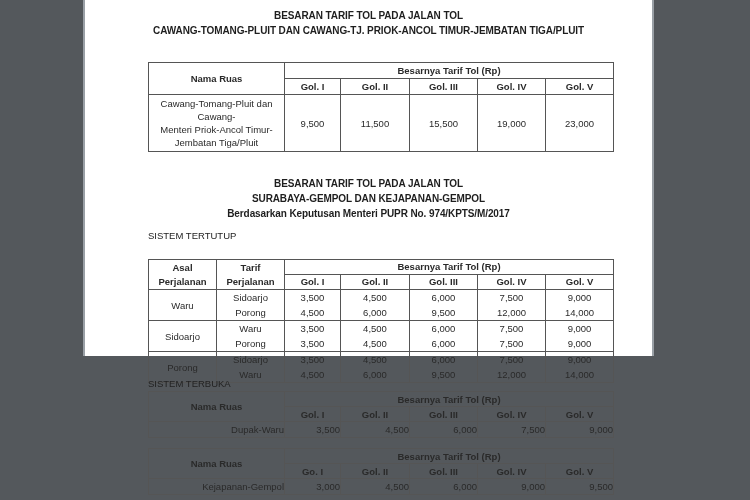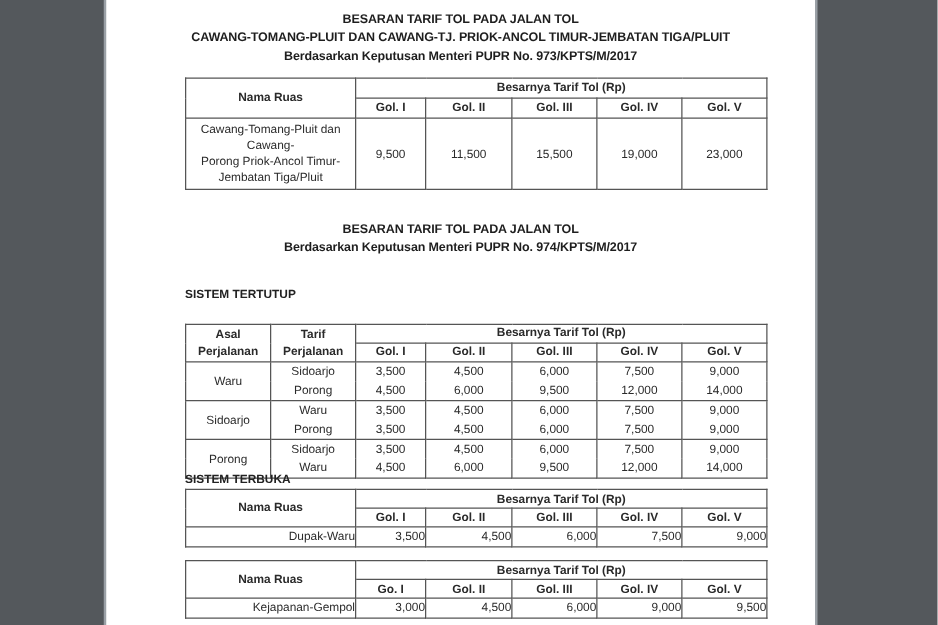--- a/index.html
+++ b/index.html
@@ -4,32 +4,32 @@
 <style>
   html, body { margin: 0; padding: 0; }
   body {
     width: 750px; height: 500px; overflow: hidden;
     background: #54585c;
     font-family: "Liberation Sans", sans-serif;
     color: #222;
     position: relative;
   }
   .page {
-    position: absolute; left: 85px; top: 0; width: 567px; height: 500px;
+    position: absolute; left: 85px; top: 0; width: 567px; height: 356px;
     background: #ffffff;
     box-shadow: -2px 0 0 #9aa0a6, 2px 0 0 #9aa0a6;
   }
   .heading {
     position: absolute; left: 0; width: 567px; text-align: center;
     font-weight: bold; font-size: 10px; line-height: 15px; color: #1e1e1e;
     letter-spacing: -0.1px;
   }
   .heading div { white-space: nowrap; }
   .section-label {
-    position: absolute; left: 63px; font-size: 9.5px; color: #222; font-weight: bold;
+    position: absolute; left: 63px; font-size: 9.5px; color: #222;
   }
   table {
     position: absolute; left: 63px; width: 465px;
     border-collapse: collapse; table-layout: fixed;
     font-size: 9.5px; color: #2a2a2a;
   }
   th, td {
     border: 1px solid #555;
     text-align: center; vertical-align: middle; padding: 0;
   }
@@ -44,21 +44,20 @@
   .t3 td, .t4 td { height: 15px; text-align: right; }
 </style>
 </head>
 <body>
 
 <div class="page">
 
   <div class="heading" style="top:8px;">
     <div>BESARAN TARIF TOL PADA JALAN TOL</div>
     <div>CAWANG-TOMANG-PLUIT DAN CAWANG-TJ. PRIOK-ANCOL TIMUR-JEMBATAN TIGA/PLUIT</div>
-    <div>Berdasarkan Keputusan Menteri PUPR No. 973/KPTS/M/2017</div>
   </div>
 
   <table class="t1" style="top:62px;">
     <colgroup>
         <col style="width:136px">
         <col style="width:56px">
         <col style="width:69px">
         <col style="width:68px">
         <col style="width:68px">
         <col style="width:68px">
@@ -72,34 +71,35 @@
       <th>Gol. I</th>
       <th>Gol. II</th>
       <th>Gol. III</th>
       <th>Gol. IV</th>
       <th>Gol. V</th>
     </tr>
     <tr>
       <td>
         <div>Cawang-Tomang-Pluit dan</div>
         <div>Cawang-</div>
-        <div>Porong Priok-Ancol Timur-</div>
+        <div>Menteri Priok-Ancol Timur-</div>
         <div>Jembatan Tiga/Pluit</div>
       </td>
       <td>9,500</td>
       <td>11,500</td>
       <td>15,500</td>
       <td>19,000</td>
       <td>23,000</td>
     </tr>
   </tbody>
     </table>
 
   <div class="heading" style="top:176px;">
     <div>BESARAN TARIF TOL PADA JALAN TOL</div>
+    <div>SURABAYA-GEMPOL DAN KEJAPANAN-GEMPOL</div>
     <div>Berdasarkan Keputusan Menteri PUPR No. 974/KPTS/M/2017</div>
   </div>
 
   <div class="section-label" style="top:230px;">SISTEM TERTUTUP</div>
   <table class="t2" style="top:243px;margin-top:16px;">
     <colgroup>
         <col style="width:68px">
         <col style="width:68px">
         <col style="width:56px">
         <col style="width:69px">

